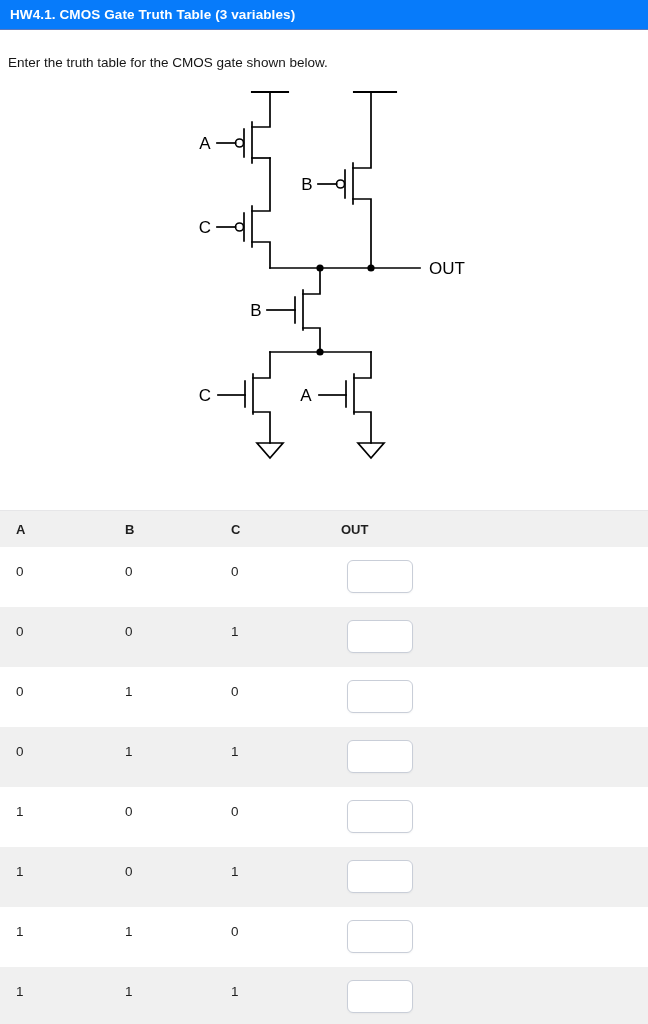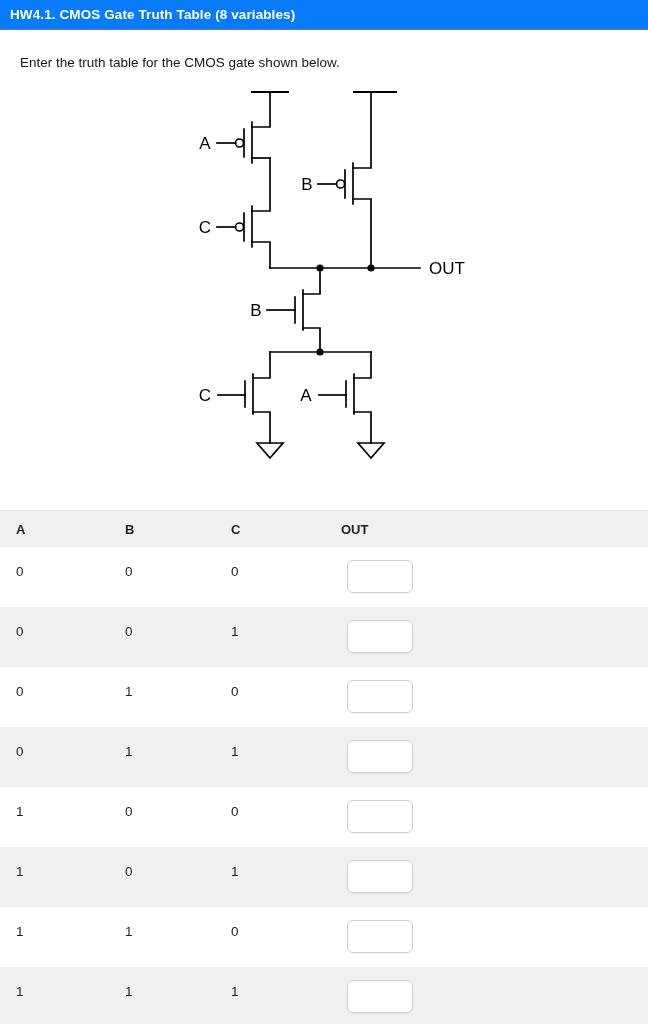--- a/index.html
+++ b/index.html
@@ -3,21 +3,21 @@
 <meta charset="utf-8">
 <style>
   html,body{margin:0;padding:0;background:#fff;}
   body{width:648px;font-family:"Liberation Sans",sans-serif;}
   .app{width:648px;height:1024px;overflow:hidden;background:#fff;position:relative;}
 
   .titlebar{height:29px;background:#077bfa;border-bottom:1px solid #5b79bd;
     display:flex;align-items:center;padding:0 10px;box-sizing:content-box;}
   .titlebar .title{color:#ffffff;font-size:13.5px;font-weight:600;letter-spacing:.1px;}
 
-  .instruction{padding:24px 8px 0 20px;font-size:13.5px;color:#161616;line-height:17px;}
+  .instruction{padding:24px 8px 0 8px;font-size:13.5px;color:#161616;line-height:17px;}
 
   .circuit-wrap{margin-top:10px;}
   .circuit-wrap svg{display:block;}
   .wire{fill:none;stroke:#000;stroke-width:1.7;stroke-linecap:square;stroke-linejoin:miter;}
   .rail{fill:none;stroke:#000;stroke-width:2.1;stroke-linecap:square;}
   .gate-circle{fill:#fff;stroke:#000;stroke-width:1.6;}
   .dot{fill:#000;stroke:none;}
   .clabel{font-family:"Liberation Sans",sans-serif;font-size:17px;fill:#000;}
 
   .truth-table{margin-top:39px;}
@@ -33,21 +33,21 @@
     border:1px solid #c9ced8;border-radius:6px;background:#fff;outline:none;
     font-size:14px;padding:0 8px;font-family:"Liberation Sans",sans-serif;
     box-shadow:0 1px 2px rgba(0,0,0,0.04);}
 </style>
 </head>
 <body>
 
 <div class="app">
 
   <div class="titlebar">
-    <span class="title">HW4.1. CMOS Gate Truth Table (8 variables)</span>
+    <span class="title">HW4.1. CMOS Gate Truth Table (3 variables)</span>
   </div>
 
   <div class="instruction">Enter the truth table for the CMOS gate shown below.</div>
 
   <div class="circuit-wrap">
     <svg width="648" height="390" viewBox="0 80 648 390">
 
       <path class="rail" d="M252 91 H288"></path>
       <path class="rail" d="M354 91 H396"></path>
 

